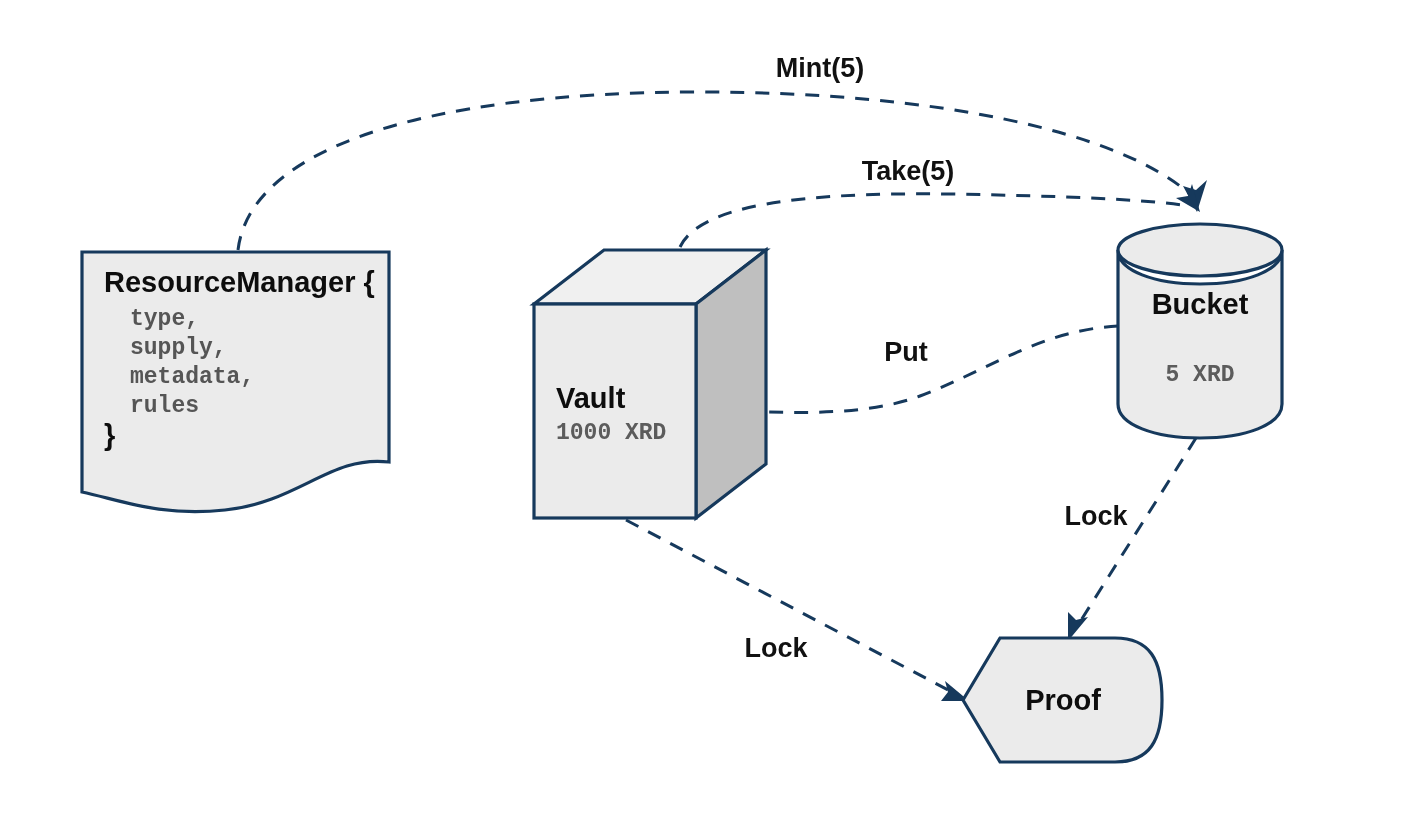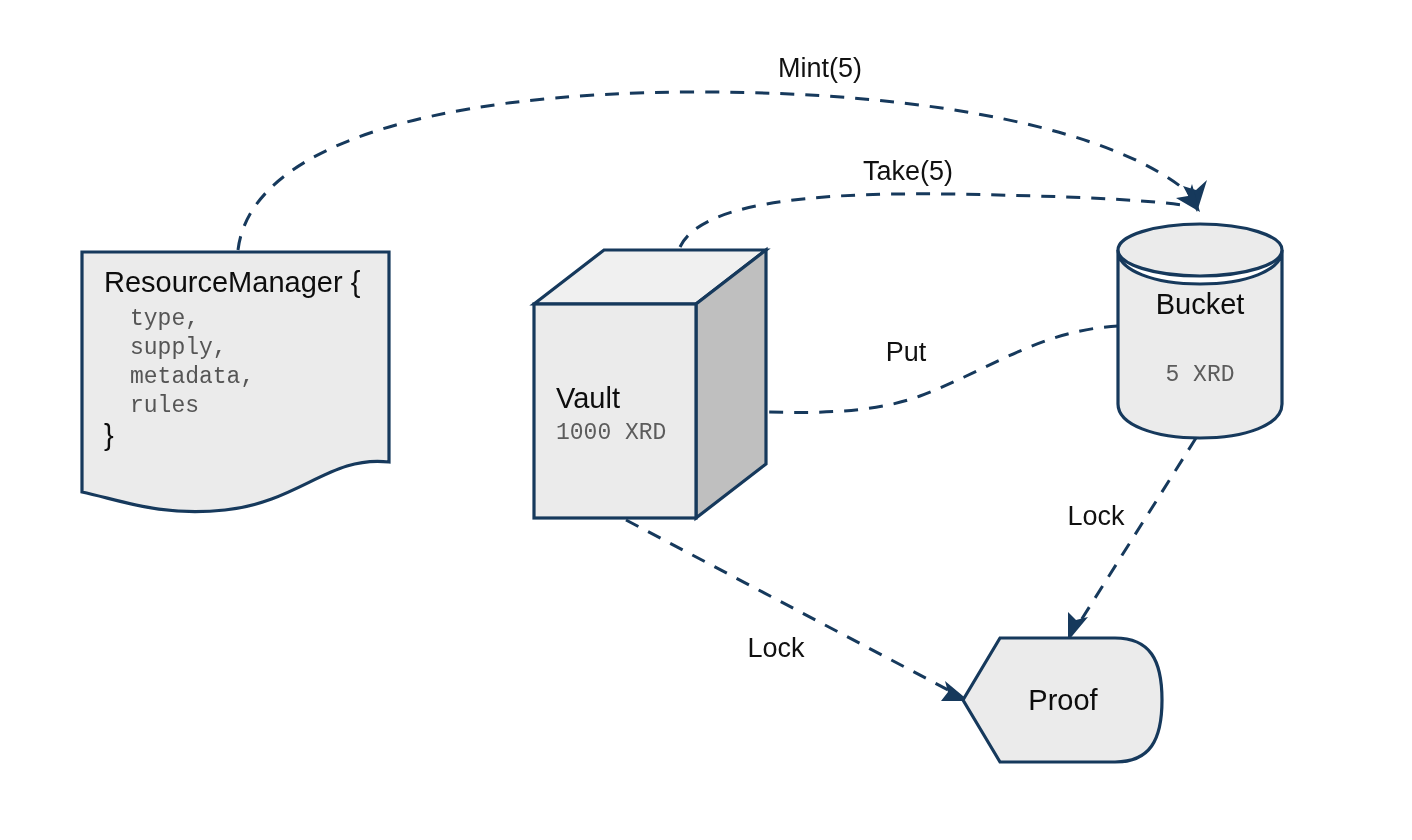--- a/index.html
+++ b/index.html
@@ -11,20 +11,21 @@
     width: 1412px;
     height: 840px;
     font-family: "Liberation Sans", sans-serif;
     overflow: hidden;
   }
   #canvas-root {
     position: relative;
     width: 1412px;
     height: 840px;
     background: #ffffff;
+    font-weight: bold;
   }
   svg#diagram {
     position: absolute;
     top: 0;
     left: 0;
     width: 1412px;
     height: 840px;
     display: block;
   }
   .node-fill       { fill: #ebebeb; }

